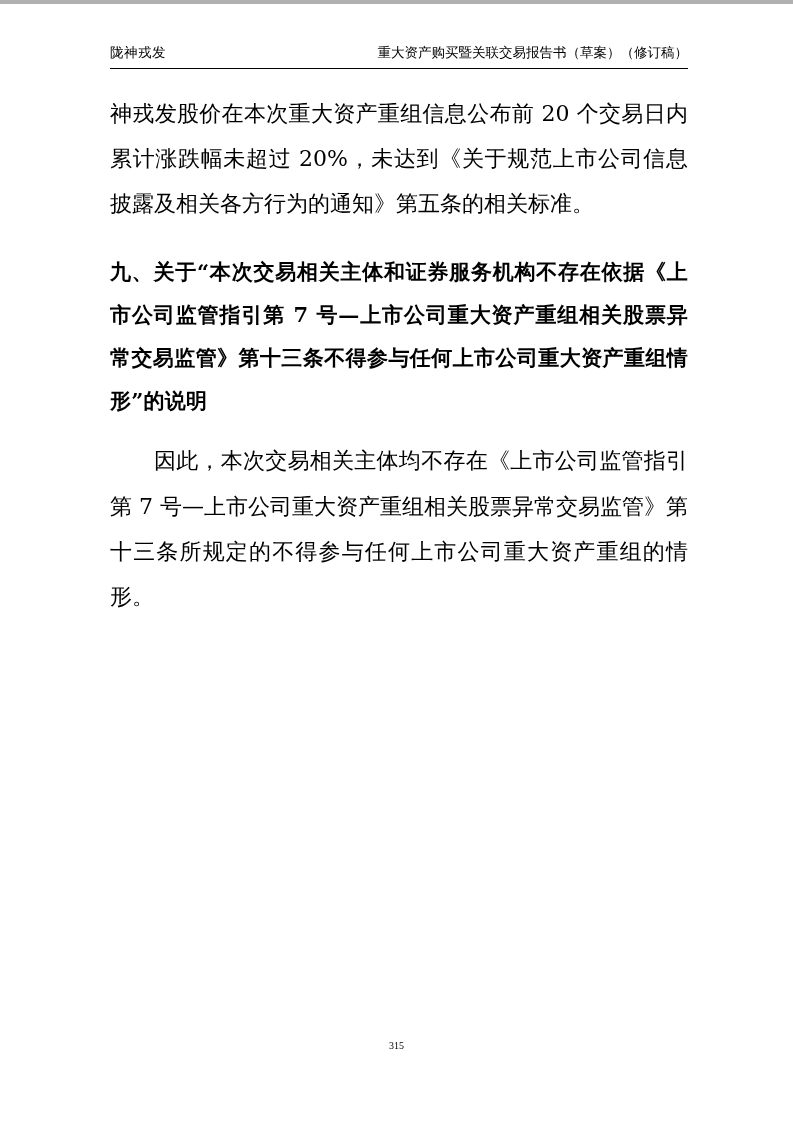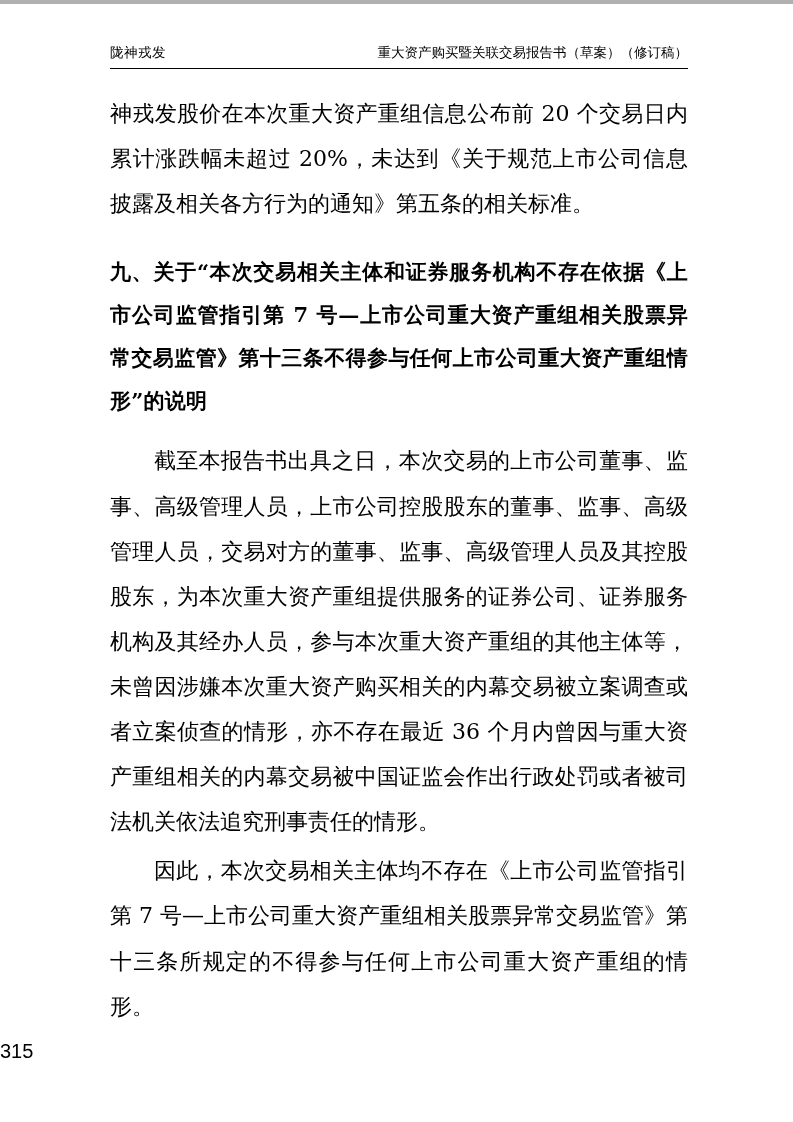--- a/index.html
+++ b/index.html
@@ -68,43 +68,43 @@
     text-justify: inter-ideograph;
     color: #000;
     letter-spacing: 0.2px;
   }
   
   .page-number {
     position: absolute;
     left: 0;
     right: 0;
     top: 1036px;
-    font-size: 20px;
+    text-align: center;
+    font-size: 10px;
     color: #000;
-    font-family: Liberation Sans, sans-serif;
+    font-family: Liberation Serif, serif;
   }
 </style>
 </head>
 <body>
 
 <div class="page">
 
   <div class="content">
 
     <div class="doc-header">
       <span class="left">陇神戎发</span>
       <span class="right">重大资产购买暨关联交易报告书（草案）（修订稿）</span>
     </div>
     <div class="header-rule"></div>
 
     <p class="body-para">神戎发股价在本次重大资产重组信息公布前 20 个交易日内累计涨跌幅未超过 20%，未达到《关于规范上市公司信息披露及相关各方行为的通知》第五条的相关标准。</p>
 
     <h2 class="section-heading">九、关于“本次交易相关主体和证券服务机构不存在依据《上市公司监管指引第 7 号—上市公司重大资产重组相关股票异常交易监管》第十三条不得参与任何上市公司重大资产重组情形”的说明</h2>
 
-    <p class="body-para indent">截至本报告书出具之日，本次交易的上市公司董事、监事、高级管理人员，上市公司控股股东的董事、监事、高级管理人员，交易对方的董事、监事、高级管理人员及其控股股东，为本次重大资产重组提供服务的证券公司、证券服务机构及其经办人员，参与本次重大资产重组的其他主体等，未曾因涉嫌本次重大资产购买相关的内幕交易被立案调查或者立案侦查的情形，亦不存在最近 36 个月内曾因与重大资产重组相关的内幕交易被中国证监会作出行政处罚或者被司法机关依法追究刑事责任的情形。</p>
 
     <p class="body-para indent">因此，本次交易相关主体均不存在《上市公司监管指引第 7 号—上市公司重大资产重组相关股票异常交易监管》第十三条所规定的不得参与任何上市公司重大资产重组的情形。</p>
 
   </div>
 
   <div class="page-number">315</div>
 
 </div>
 
 </body></html>

